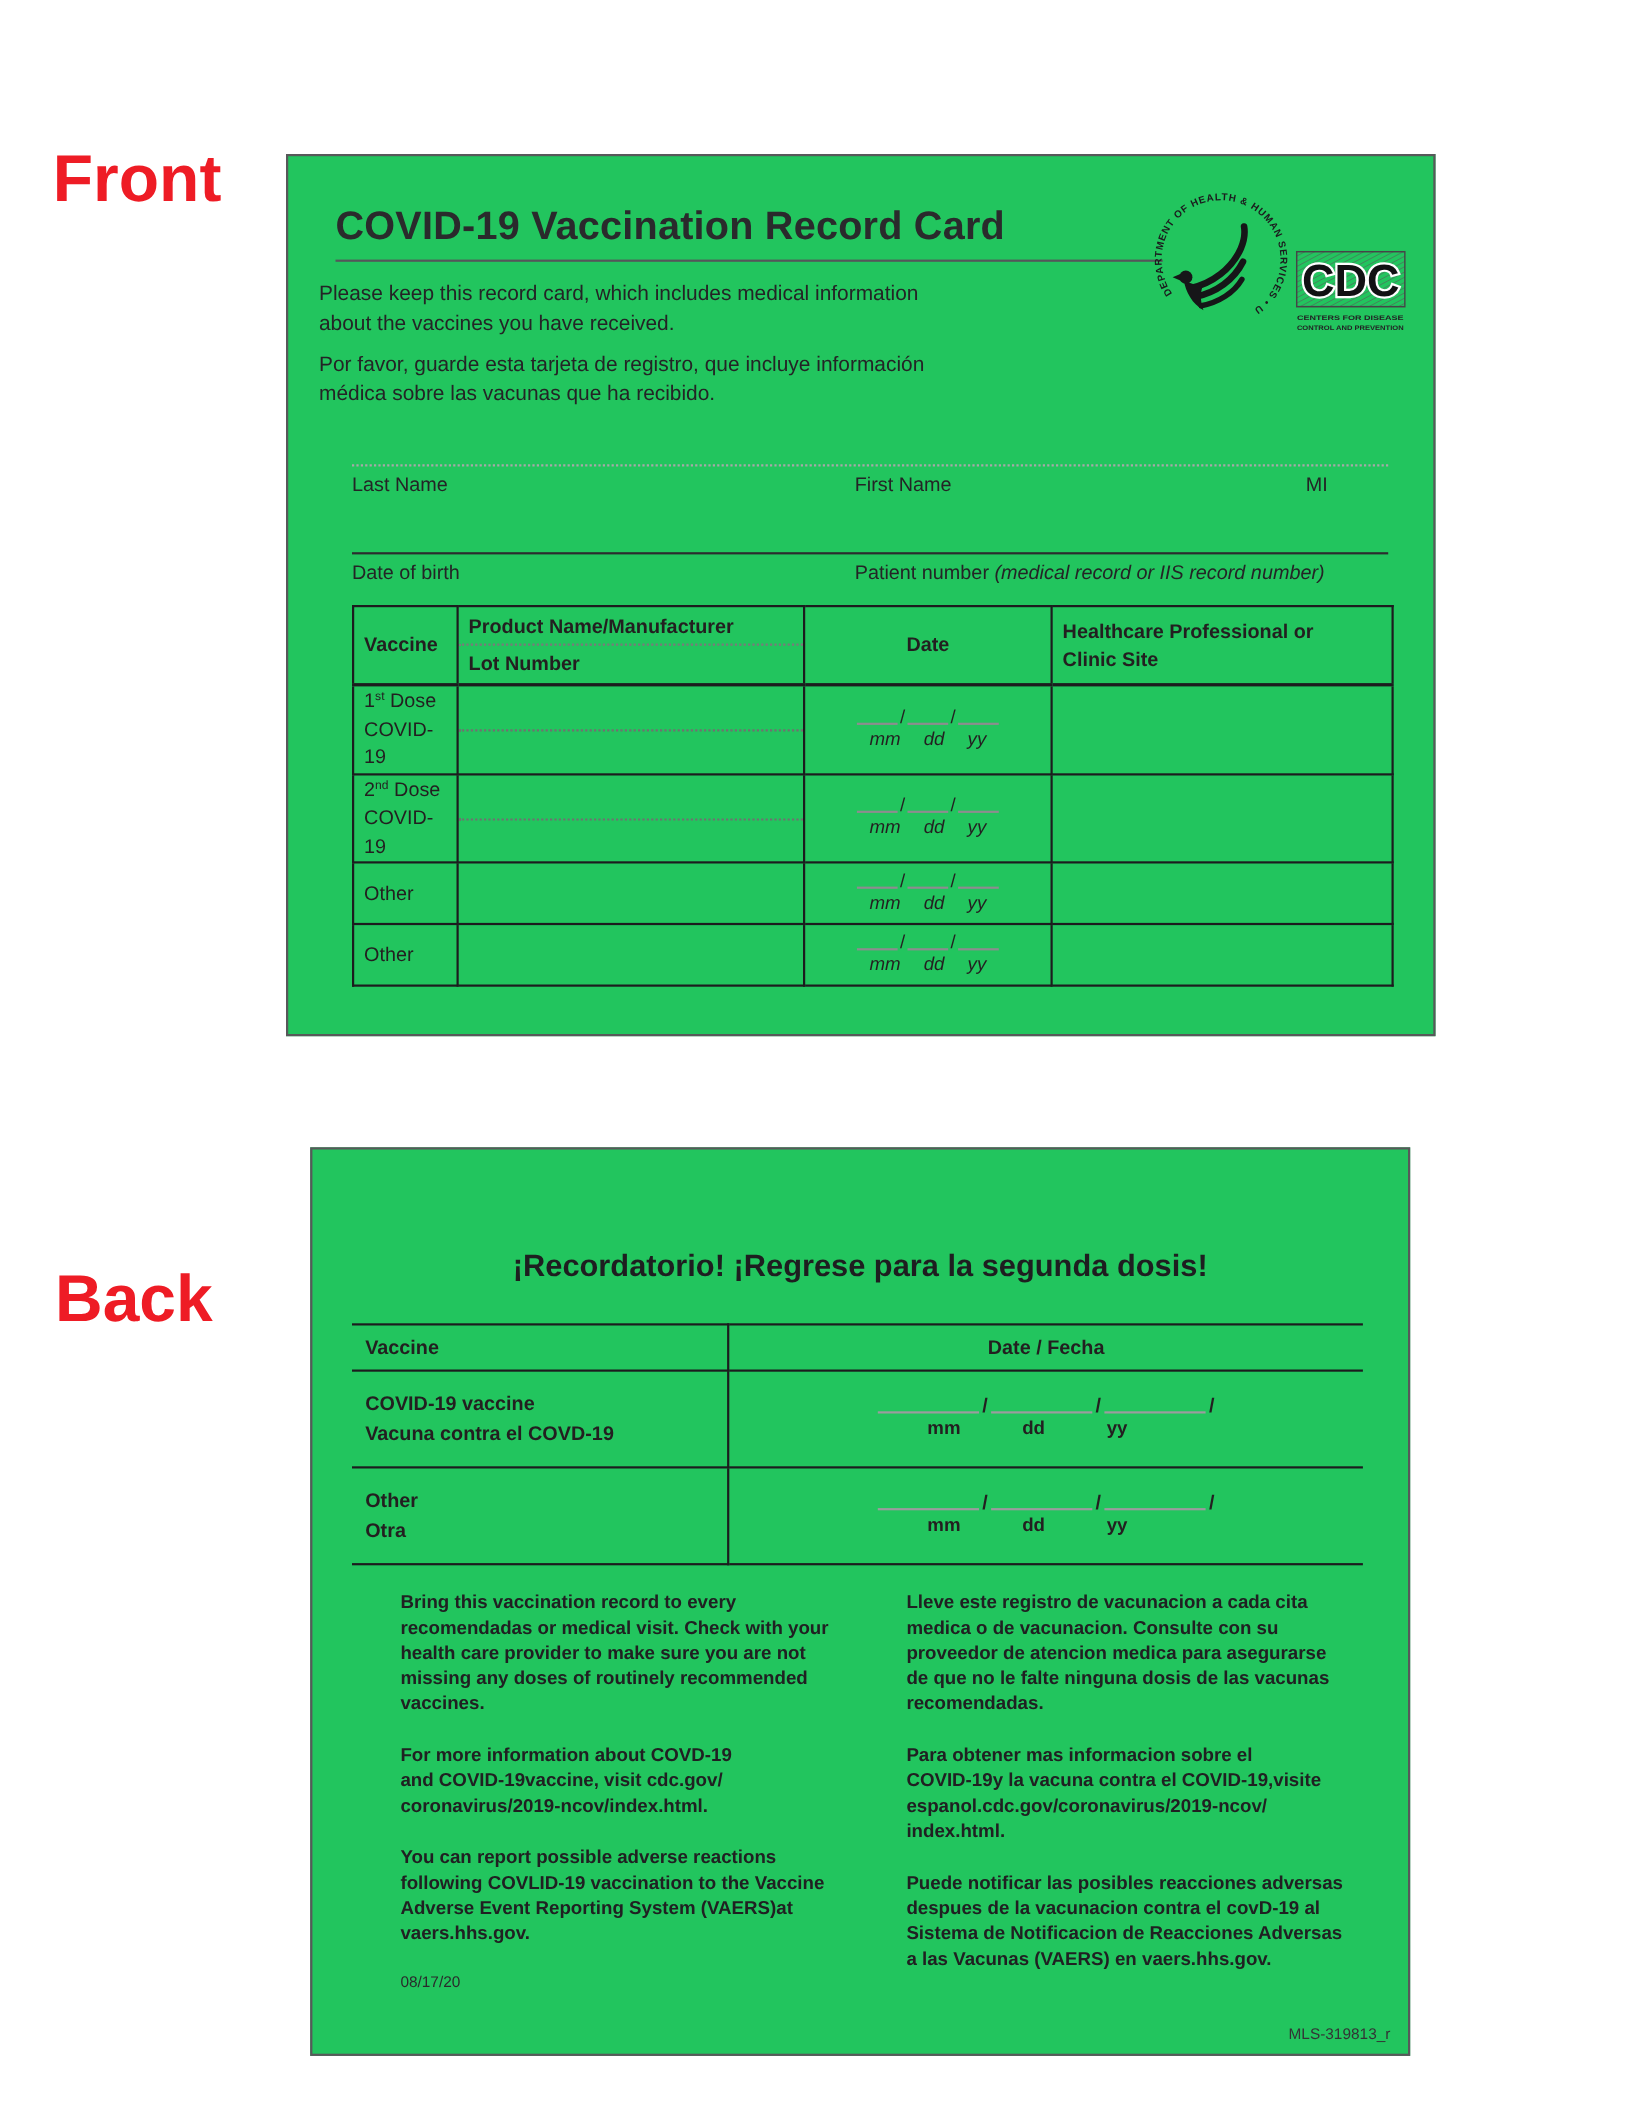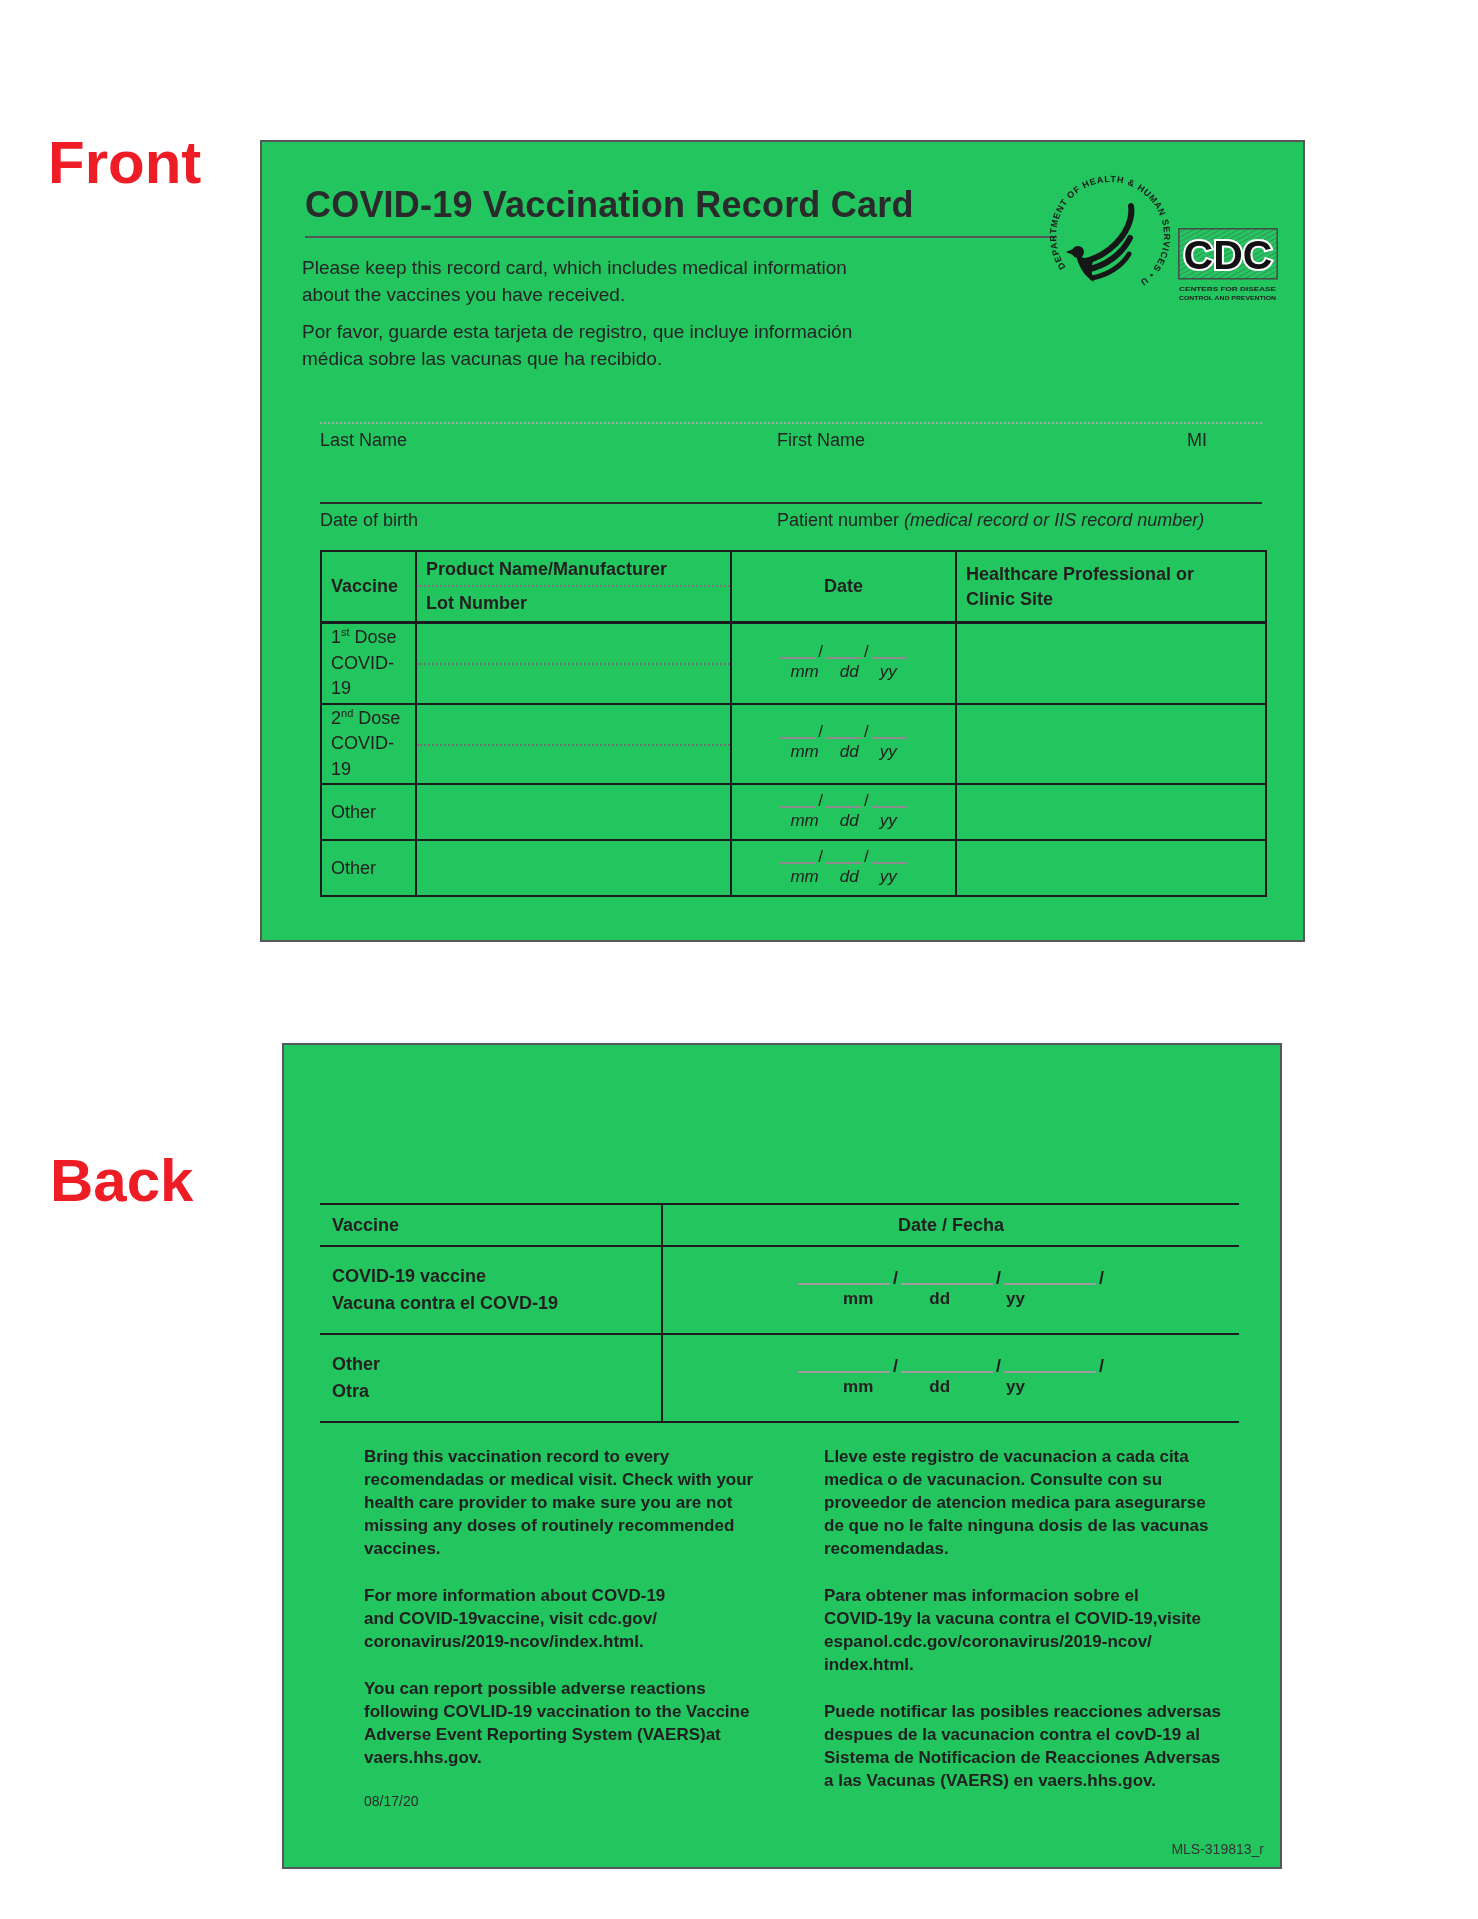--- a/index.html
+++ b/index.html
@@ -8,21 +8,21 @@
   .side-label{position:absolute;font-weight:800;font-size:60px;color:#ee1c25;}
   .front-pos{left:48px;top:128px;}
   .back-pos{left:50px;top:1146px;}
   .card{position:absolute;background:#22c55e;border:2px solid #58585a;}
   .card.front{left:260px;top:140px;width:1041px;height:798px;}
   .card.back{left:282px;top:1043px;width:996px;height:822px;}
 
   
   .f-title{position:absolute;left:43px;top:42px;width:752px;font-size:36px;font-weight:700;
            letter-spacing:.2px;color:#2a2a2c;padding-bottom:10px;border-bottom:2px solid #55565a;white-space:nowrap;}
-  .f-intro{position:absolute;left:40px;font-size:19px;line-height:27px;color:#242426;}
+  .f-intro{position:absolute;left:28px;font-size:19px;line-height:27px;color:#242426;}
   .f-intro-en{top:112px;}
   .f-intro-es{top:176px;}
   .f-hhs{position:absolute;left:786px;top:24px;width:124px;height:136px;}
   .f-cdc{position:absolute;left:916px;top:86px;width:100px;height:82px;}
   .f-nameline{position:absolute;left:58px;top:280px;width:942px;border-top:2px dotted #a8a8a8;height:0;}
   .f-dobline{position:absolute;left:58px;top:360px;width:942px;border-top:2px solid #2c2c2e;height:0;}
   .f-label{position:absolute;font-size:18px;color:#242426;white-space:nowrap;}
   .pos-last{left:58px;top:288px;}
   .pos-first{left:515px;top:288px;}
   .pos-mi{left:925px;top:288px;}
@@ -255,20 +255,21 @@
           <td class="td-site"></td>
         </tr>
       </tbody>
     </table>
   </div>
 
   <div class="side-label back-pos">Back</div>
 
   <div class="card back">
 
+    <div class="b-title b-title2">¡Recordatorio! ¡Regrese para la segunda dosis!</div>
 
     <table class="b-table">
       <colgroup>
           <col style="width:342px">
           <col style="width:577px">
         </colgroup>
       <thead>
         <tr>
           <th class="bcol1 bh-vac">Vaccine</th>
           <th class="bh-date">Date / Fecha</th>

